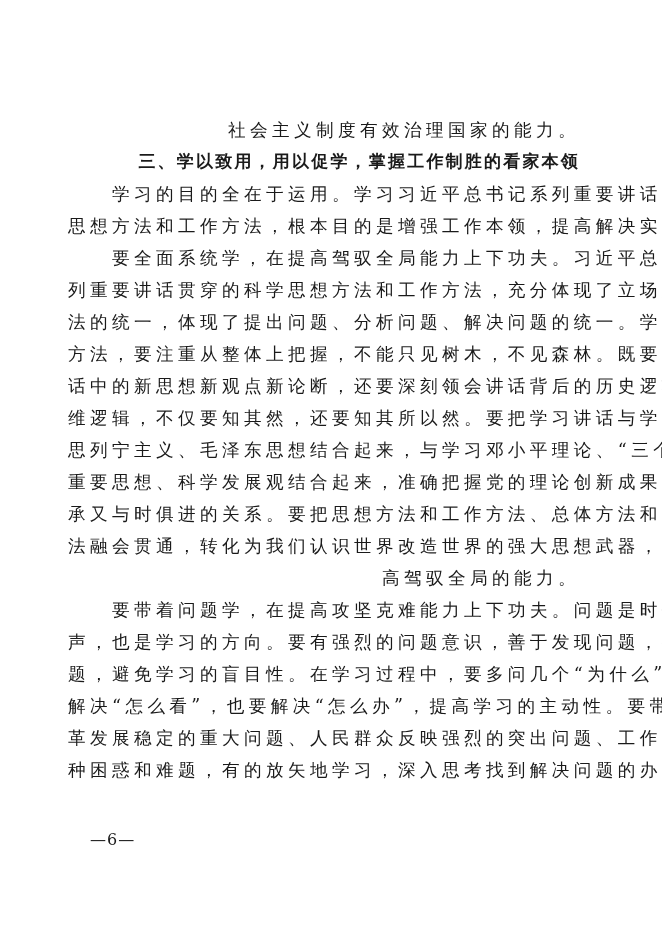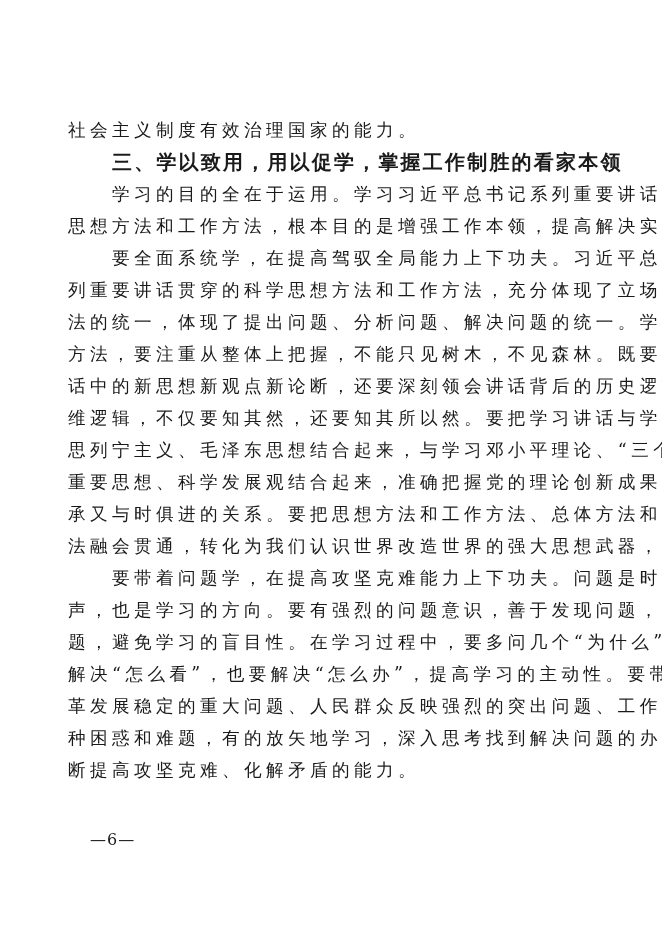--- a/index.html
+++ b/index.html
@@ -1,22 +1,22 @@
 <!DOCTYPE html>
 <html><head>
 <meta charset="utf-8">
 <style>
   html, body { margin:0; padding:0; background:#ffffff; }
   body { width:662px; height:936px; position:relative; overflow:hidden;
          font-family:"DejaVu Serif", "Liberation Serif", serif; color:#1a1a1a; }
-  .page { position:absolute; left:68px; top:114px; width:512px; }
+  .page { position:absolute; left:68px; top:114px; width:512px;text-align:right; }
   .line { height:32px; line-height:32px; font-size:17.6px; white-space:nowrap;
           letter-spacing:4.4px; overflow:visible; }
   .heading { font-family:Liberation Sans, sans-serif; font-weight:bold;
-             letter-spacing:2.2px; font-size:20px; padding-left:44px; }
+             letter-spacing:2.2px; font-size:17px; padding-left:44px; }
   .indent { padding-left:44px; }
   .pagenum { position:absolute; left:90px; top:830px; font-size:16px;
              font-family:"DejaVu Serif", "Liberation Serif", serif; letter-spacing:1px; }
 </style>
 </head>
 <body>
 
 <div class="page">
   <div class="line">社会主义制度有效治理国家的能力。</div>
   <div class="line heading">三、学以致用，用以促学，掌握工作制胜的看家本领</div>
@@ -25,22 +25,22 @@
   <div class="line indent">要全面系统学，在提高驾驭全局能力上下功夫。习近平总书记系</div>
   <div class="line">列重要讲话贯穿的科学思想方法和工作方法，充分体现了立场观点方</div>
   <div class="line">法的统一，体现了提出问题、分析问题、解决问题的统一。学习这些</div>
   <div class="line">方法，要注重从整体上把握，不能只见树木，不见森林。既要学好讲</div>
   <div class="line">话中的新思想新观点新论断，还要深刻领会讲话背后的历史逻辑与思</div>
   <div class="line">维逻辑，不仅要知其然，还要知其所以然。要把学习讲话与学习马克</div>
   <div class="line">思列宁主义、毛泽东思想结合起来，与学习邓小平理论、“三个代表”</div>
   <div class="line">重要思想、科学发展观结合起来，准确把握党的理论创新成果一脉相</div>
   <div class="line">承又与时俱进的关系。要把思想方法和工作方法、总体方法和具体方</div>
   <div class="line">法融会贯通，转化为我们认识世界改造世界的强大思想武器，不断提</div>
+  <div class="line">高驾驭全局的能力。</div>
   <div class="line indent">要带着问题学，在提高攻坚克难能力上下功夫。问题是时代的呼</div>
   <div class="line">声，也是学习的方向。要有强烈的问题意识，善于发现问题，提出问</div>
   <div class="line">题，避免学习的盲目性。在学习过程中，要多问几个“为什么”，既要</div>
   <div class="line">解决“怎么看”，也要解决“怎么办”，提高学习的主动性。要带着改</div>
   <div class="line">革发展稳定的重大问题、人民群众反映强烈的突出问题、工作中的各</div>
   <div class="line">种困惑和难题，有的放矢地学习，深入思考找到解决问题的办法，不</div>
-  <div class="line">断提高攻坚克难、化解矛盾的能力。</div>
 </div>
 
 <div class="pagenum">—6—</div>
 
 </body></html>

